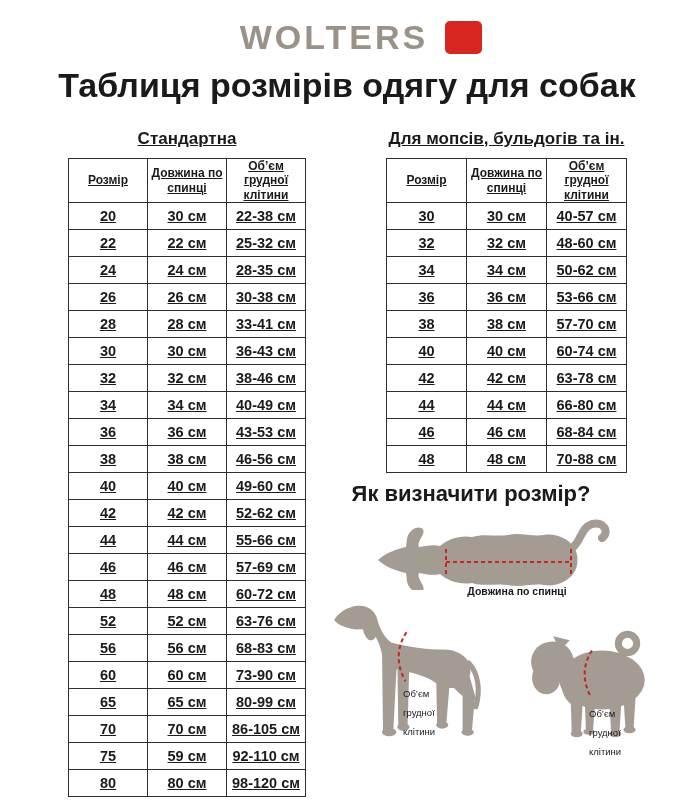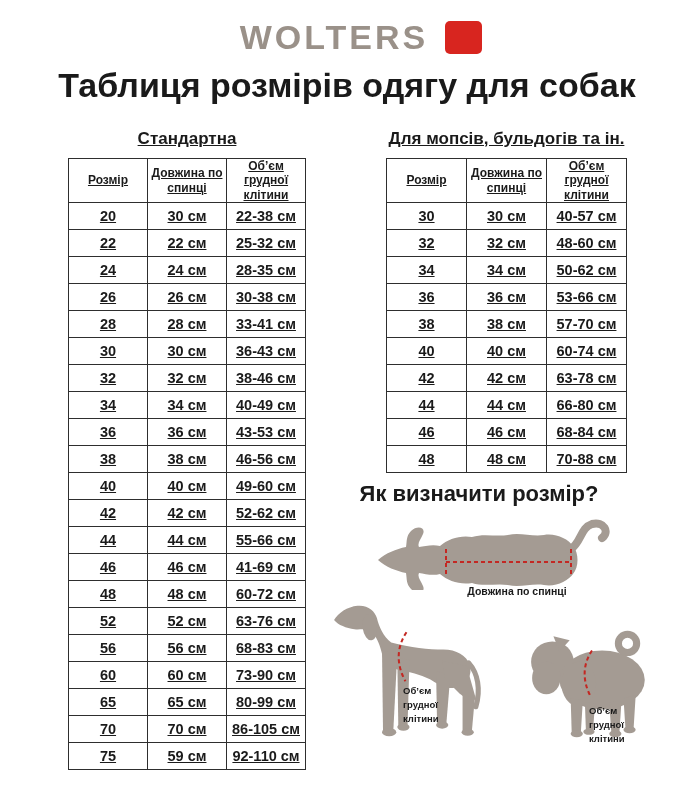--- a/index.html
+++ b/index.html
@@ -15,21 +15,21 @@
   .page{position:relative;width:694px;height:800px;background:#fff;overflow:hidden;}
   .abs{position:absolute;}
 
   
   .logo-row{top:20px;left:14px;width:694px;display:flex;justify-content:center;align-items:center;gap:17px;}
   .logo-text{font-size:34px;font-weight:700;letter-spacing:3px;color:var(--logo-text);line-height:1;}
   .logo-square{width:37px;height:33px;border-radius:5px;background:var(--accent);}
 
   
   .main-title{top:66px;left:0;width:694px;text-align:center;font-size:34px;font-weight:700;}
-  .howto-title{left:348px;top:481px;width:262px;text-align:center;font-size:22px;font-weight:700;white-space:nowrap;}
+  .howto-title{left:340px;top:481px;width:262px;text-align:center;font-size:22px;font-weight:700;white-space:nowrap;}
 
   
   .size-block{top:129px;text-decoration:underline;}
   .size-block h2{margin:0 0 9px 0;font-size:17px;font-weight:700;text-align:center;white-space:nowrap;line-height:20px;}
   .size-block.std{left:68px;width:238px;}
   .size-block.pug{left:362px;width:241px;padding-left:24px;}
   table.size{border-collapse:collapse;width:100%;table-layout:fixed;}
   table.size th,table.size td{
     border:1px solid var(--border);text-align:center;vertical-align:middle;
     font-weight:700;color:var(--ink);padding:0 3px;
@@ -38,21 +38,21 @@
   table.size th:first-child{font-size:12px;}
   table.size td{font-size:14.5px;height:26px;}
 
   
   .sil{fill:var(--sil);}
   .sil-stroke{stroke:var(--sil);fill:none;}
   .measure line{stroke:var(--measure);stroke-width:2;stroke-dasharray:4 3;}
   .measure-path{stroke:var(--measure);stroke-width:2;stroke-dasharray:4 3;fill:none;}
 
   .backlabel{left:407px;top:585px;width:220px;text-align:center;font-size:10.5px;font-weight:700;}
-  .chest-label{font-size:9.5px;font-weight:700;line-height:14px;white-space:pre-line;}
+  .chest-label{font-size:9.5px;font-weight:400;line-height:19px;white-space:pre-line;}
   .chest-label.left{left:403px;top:684px;}
   .chest-label.right{left:589px;top:704px;}
 </style>
 </head>
 <body>
 
 <div class="page">
 
   <div class="abs logo-row">
     <span class="logo-text">WOLTERS</span>
@@ -133,21 +133,21 @@
             <td>52-62 см</td>
           </tr>
           <tr>
             <td>44</td>
             <td>44 см</td>
             <td>55-66 см</td>
           </tr>
           <tr>
             <td>46</td>
             <td>46 см</td>
-            <td>41-69 см</td>
+            <td>57-69 см</td>
           </tr>
           <tr>
             <td>48</td>
             <td>48 см</td>
             <td>60-72 см</td>
           </tr>
           <tr>
             <td>52</td>
             <td>52 см</td>
             <td>63-76 см</td>
@@ -169,20 +169,25 @@
           </tr>
           <tr>
             <td>70</td>
             <td>70 см</td>
             <td>86-105 см</td>
           </tr>
           <tr>
             <td>75</td>
             <td>59 см</td>
             <td>92-110 см</td>
+          </tr>
+          <tr>
+            <td>80</td>
+            <td>80 см</td>
+            <td>98-120 см</td>
           </tr>
         </tbody>
       </table>
   </div>
 
   <div class="abs size-block pug">
     <h2>Для мопсів, бульдогів та ін.</h2>
     <table class="size">
         <thead>
           <tr>

